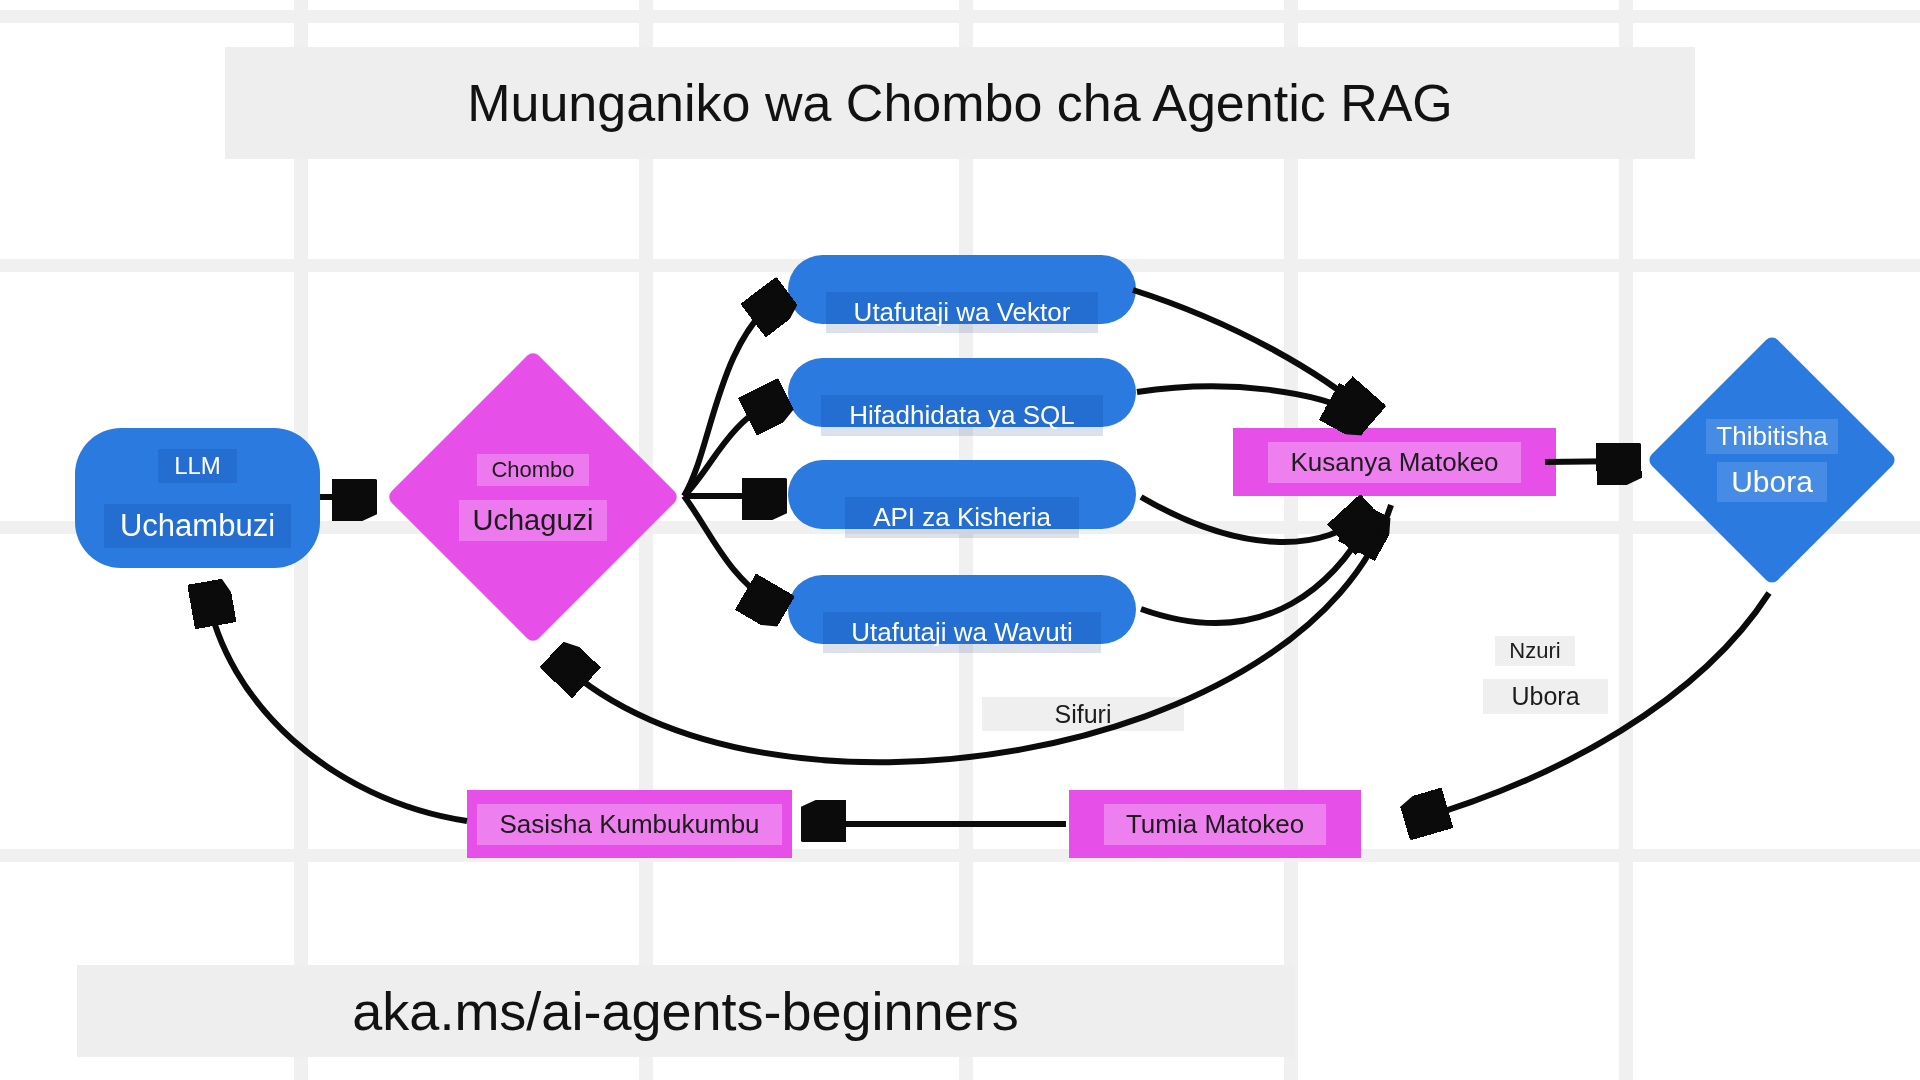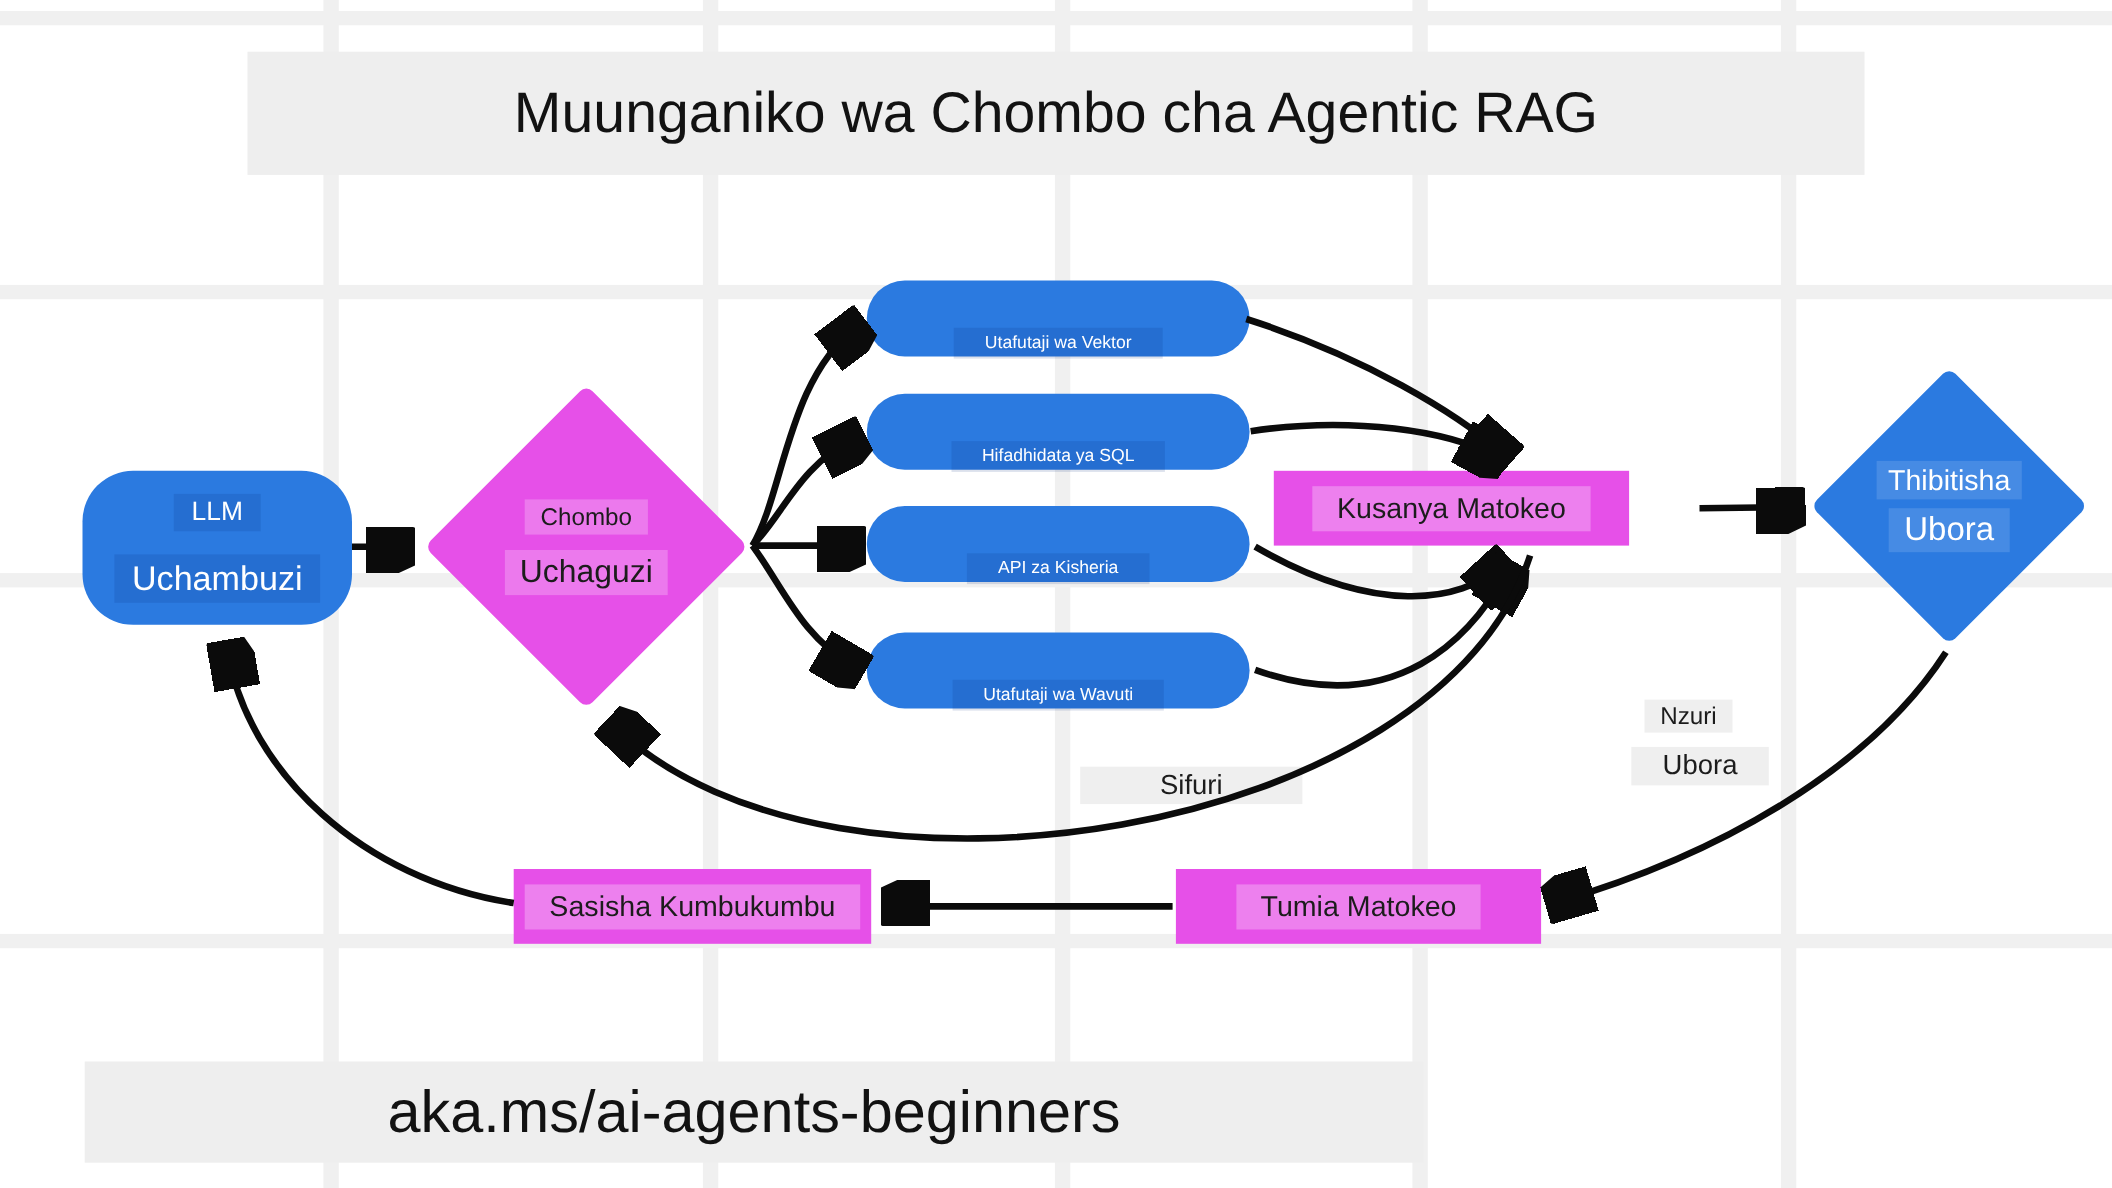--- a/index.html
+++ b/index.html
@@ -16,36 +16,36 @@
   
   .band{position:absolute;background:#eeeeee;display:flex;align-items:center;justify-content:center;z-index:2;}
   #title-band{left:225px;top:47px;width:1470px;height:112px;}
   #title-band .t{font-size:52px;letter-spacing:0px;color:#121212;}
   #footer-band{left:77px;top:965px;width:1217px;height:92px;text-align:center;}
   #footer-band .t{font-size:54px;color:#121212;}
 
   
   .node{position:absolute;display:flex;flex-direction:column;align-items:center;justify-content:center;z-index:2;}
   .pill{background:#2b7ae0;border-radius:35px;color:#ffffff;}
-  .pill .lbl{background:rgba(10,40,120,0.14);padding:5px 28px;font-size:16px;white-space:nowrap;margin-top:45px;}
+  .pill .lbl{background:rgba(10,40,120,0.14);padding:5px 28px;font-size:26px;white-space:nowrap;margin-top:45px;}
   .rect-magenta{background:#e650e8;color:#1c1c1c;}
   .rect-magenta .lbl{background:rgba(255,255,255,0.28);padding:5px 22px;font-size:26px;white-space:nowrap;}
 
   #llm{left:75px;top:428px;width:245px;height:140px;background:#2b7ae0;border-radius:46px;color:#fff;gap:21px;}
   #llm .lbl1{background:rgba(10,40,120,0.14);padding:3px 16px;font-size:24px;}
   #llm .lbl2{background:rgba(10,40,120,0.14);padding:4px 16px;font-size:31px;}
 
   .tool{left:788px;width:348px;height:69px;}
   #tool-0{top:255px;}
   #tool-1{top:358px;}
   #tool-2{top:460px;}
   #tool-3{top:575px;}
 
-  #kusanya{left:1158px;top:428px;width:323px;height:68px;}
-  #tumia{left:1069px;top:790px;width:332px;height:68px;}
+  #kusanya{left:1233px;top:428px;width:323px;height:68px;}
+  #tumia{left:1069px;top:790px;width:292px;height:68px;}
   #sasisha{left:467px;top:790px;width:325px;height:68px;}
 
   
   .diamond{position:absolute;z-index:2;}
   .diamond .shape{width:100%;height:100%;transform:rotate(45deg);border-radius:8px;}
   .diamond .content{position:absolute;left:0;top:0;width:100%;height:100%;
     display:flex;flex-direction:column;align-items:center;justify-content:center;gap:14px;z-index:3;}
   #chombo{left:429px;top:393px;width:208px;height:208px;}
   #chombo .shape{background:#e650e8;}
   #chombo .lbl1{background:rgba(255,255,255,0.24);padding:3px 14px;font-size:22px;color:#1c1c1c;}

